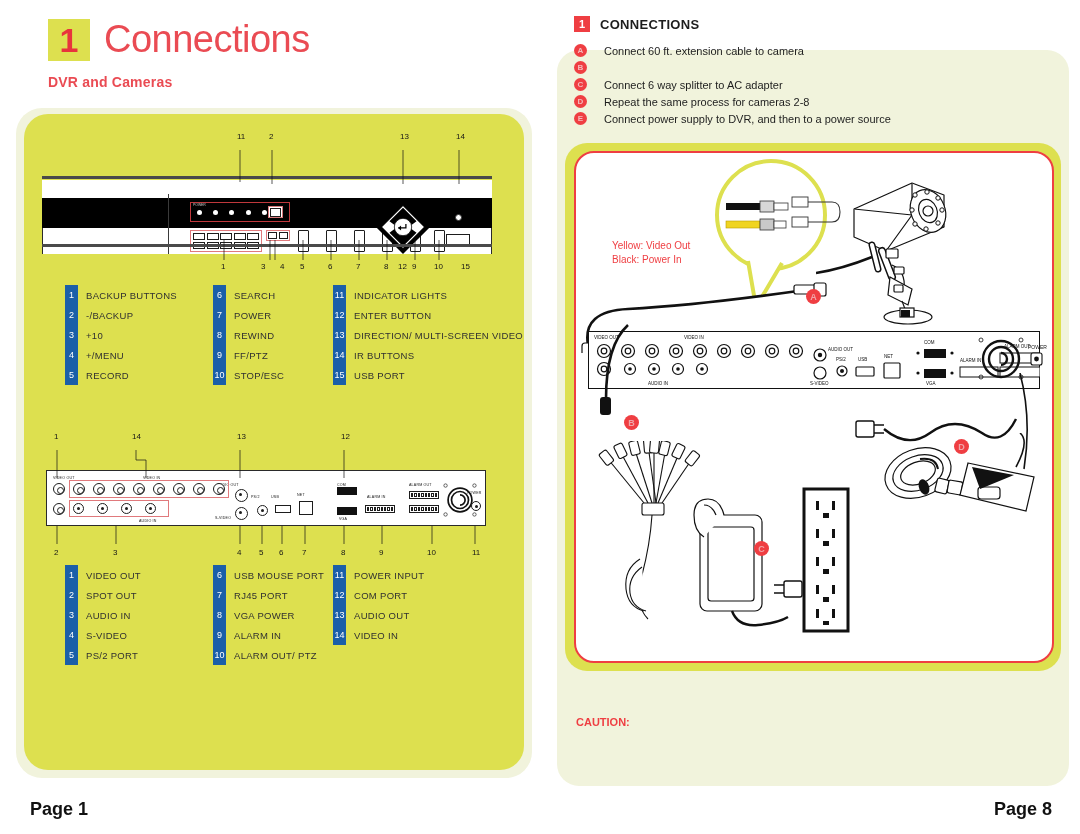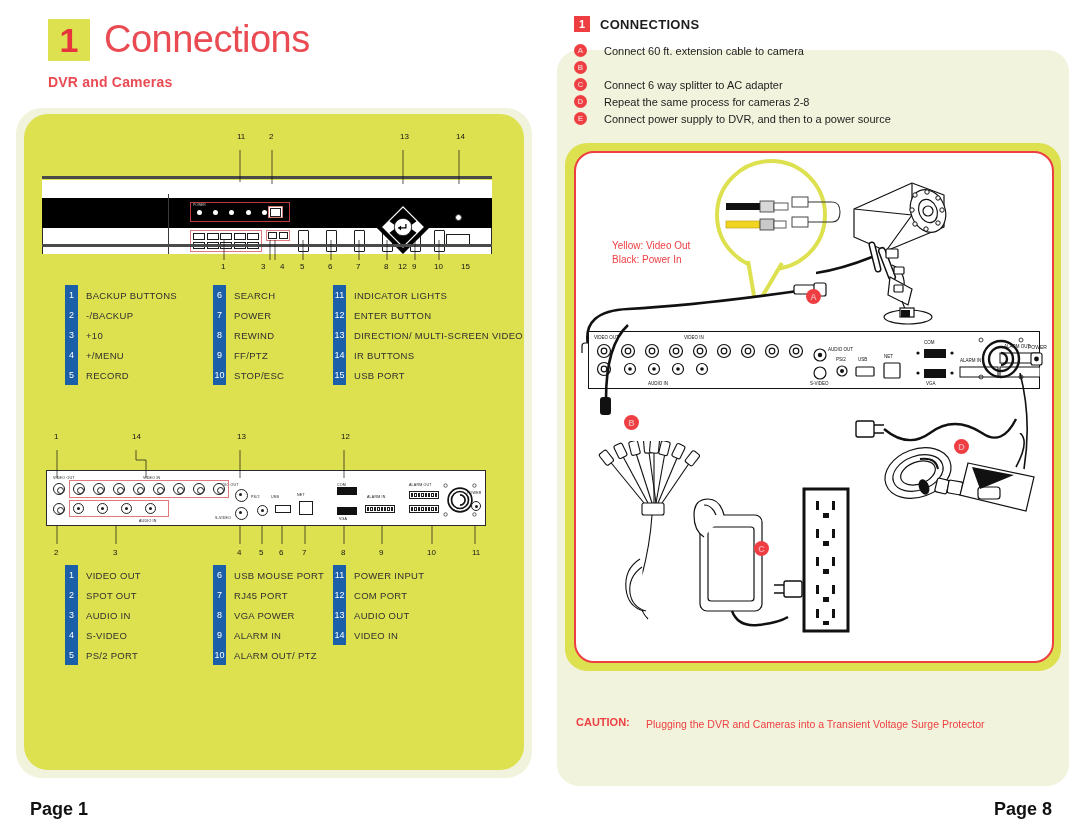--- a/index.html
+++ b/index.html
@@ -839,20 +839,19 @@
       <div class="marker" style="left:378px;top:286px;">D</div>
 
       <svg style="position:absolute;left:418px;top:220px;width:60px;height:100px;">
         <path d="M30 96 q8 -50 -4 -96" stroke="#111" stroke-width="1.6" fill="none"></path>
       </svg>
     </div>
 
     <div class="caution">
       <div class="caution-label">CAUTION:</div>
       <div class="caution-body">
-        <div>Plugging the DVR and Cameras into a Transient Voltage Surge Protector</div>
       </div>
     </div>
 
     <div class="footer" id="footer-right">Page 8</div>
   </div>
 
 </div>
 
 </body></html>

